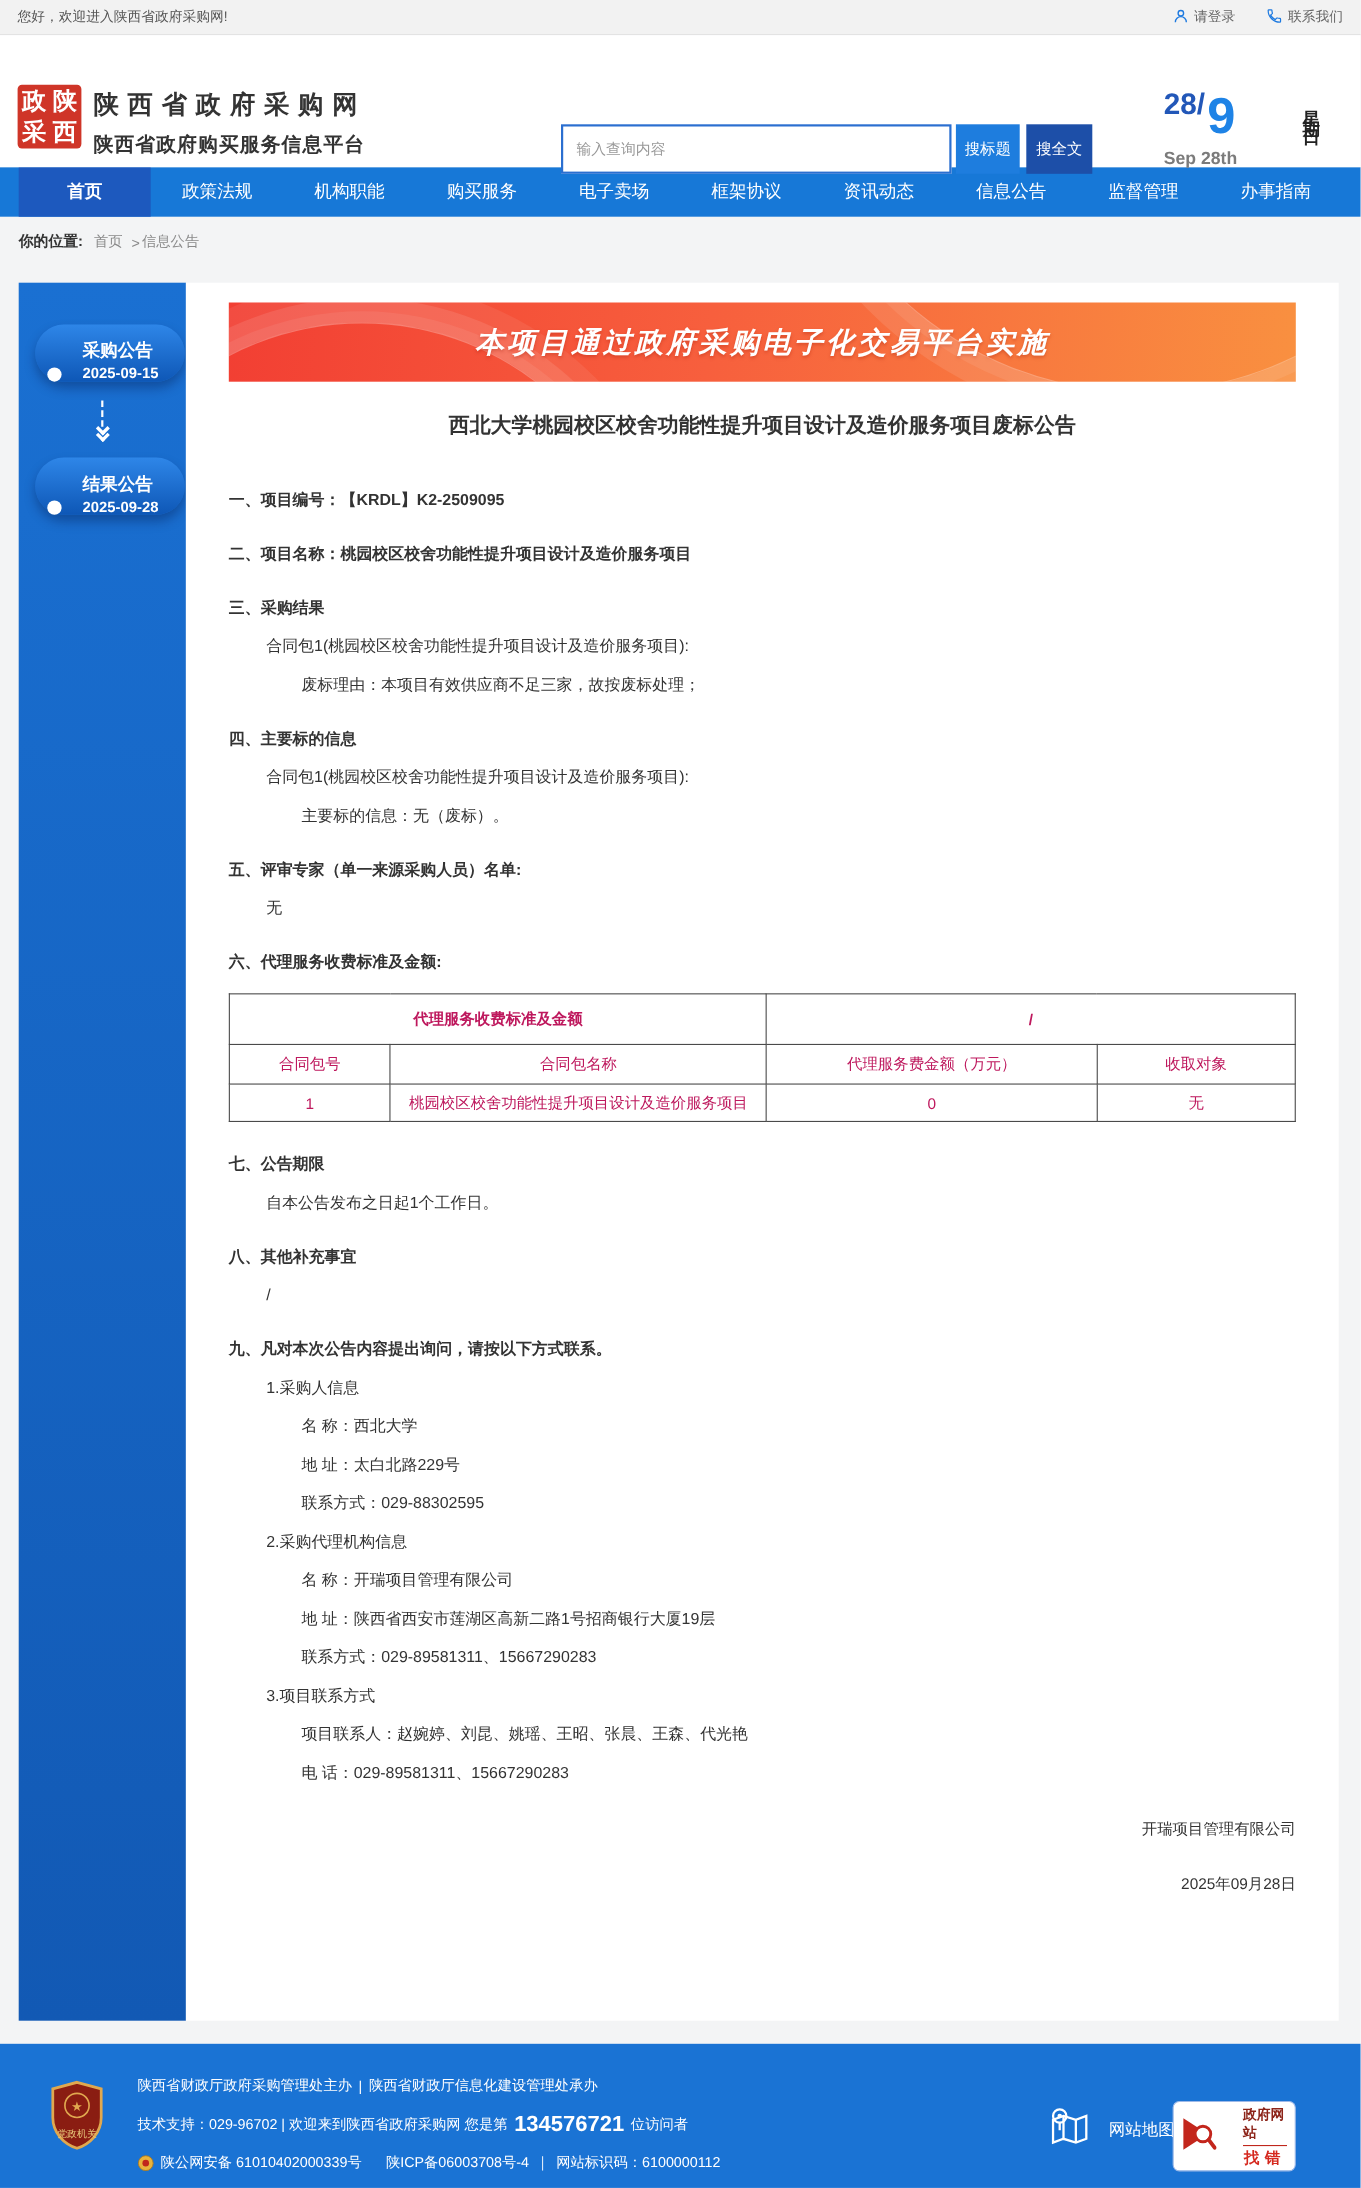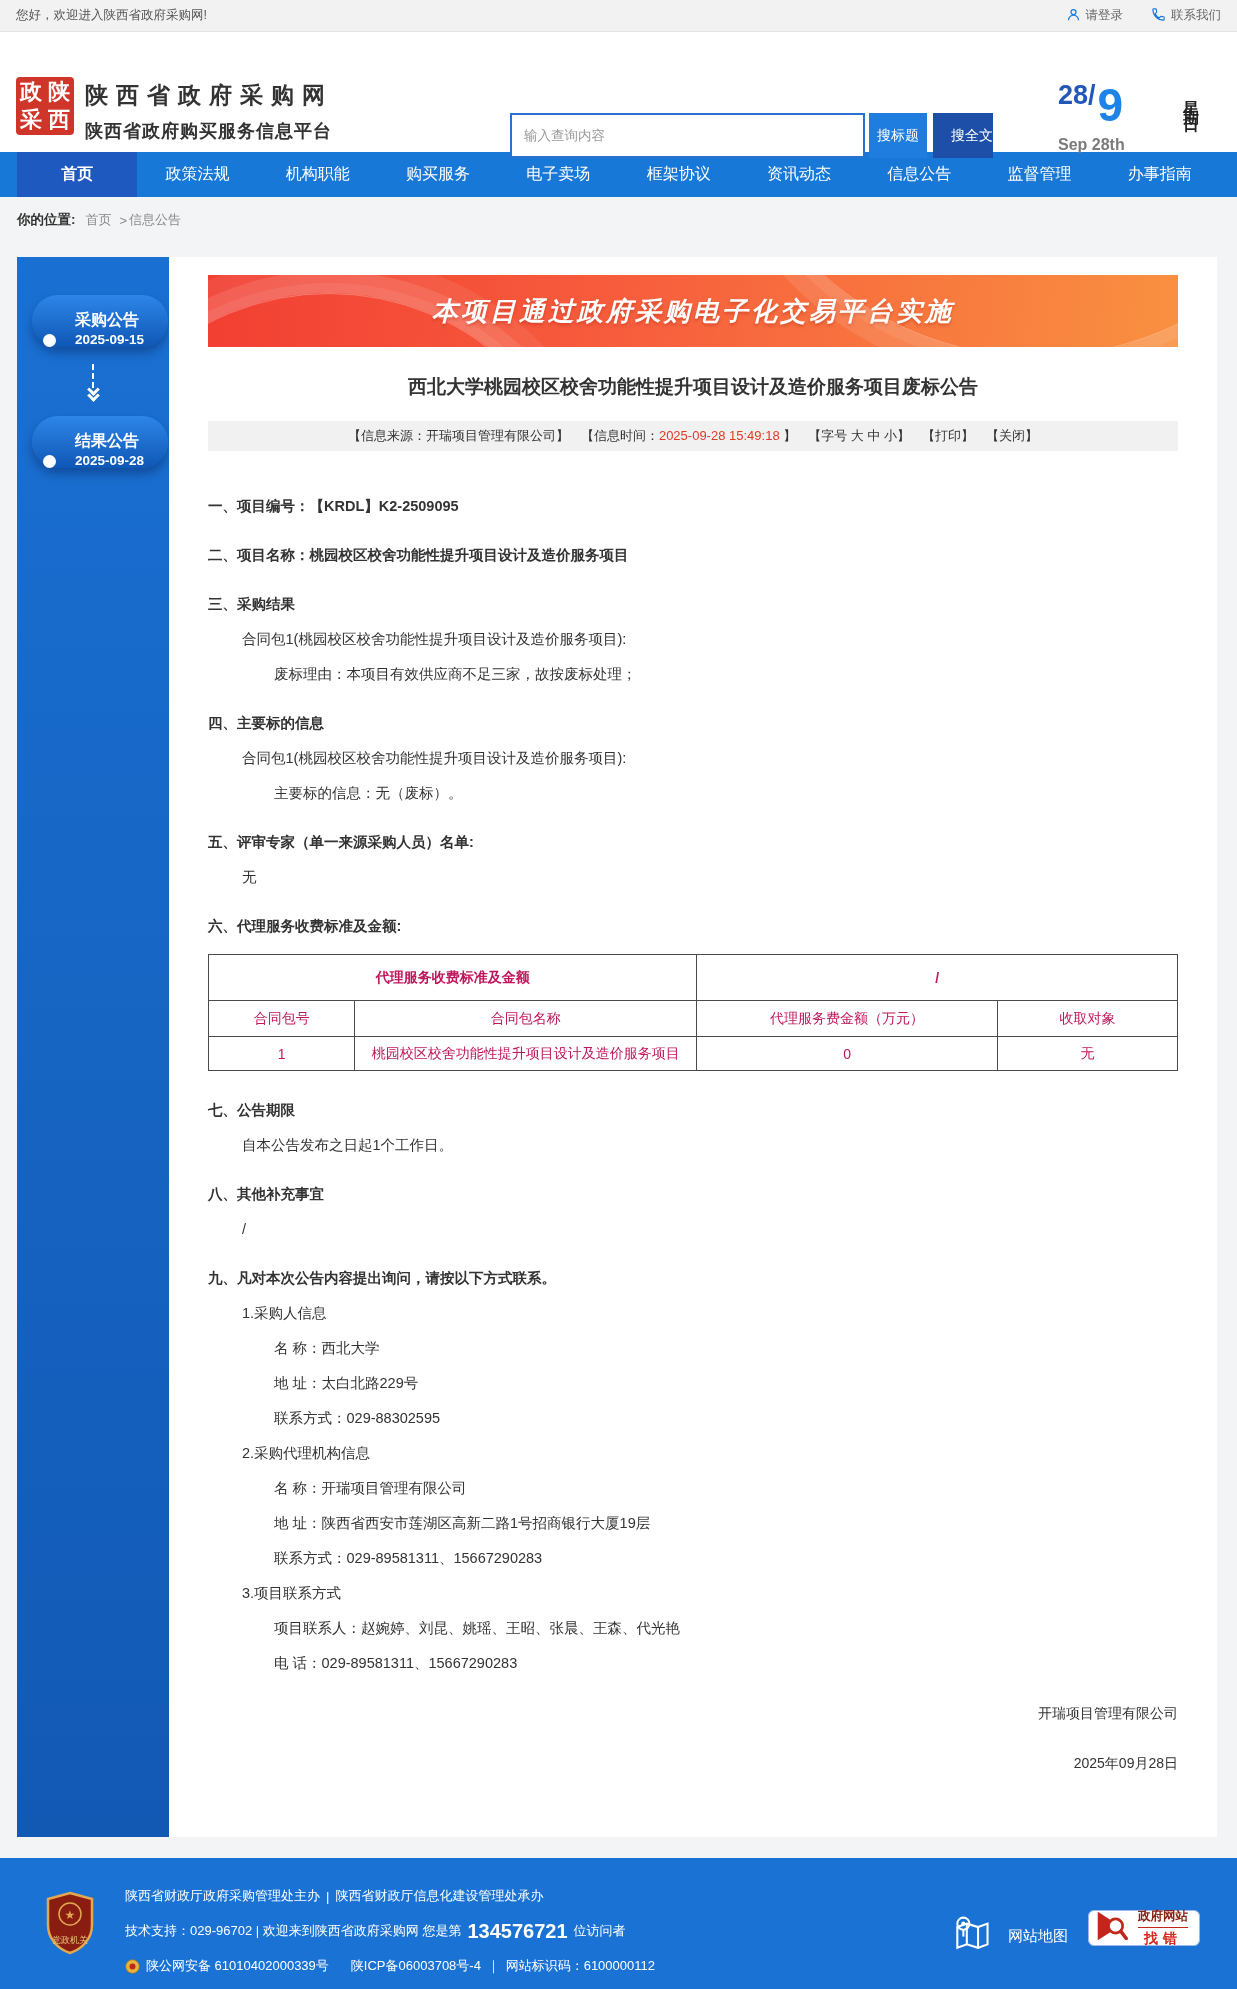--- a/index.html
+++ b/index.html
@@ -22,21 +22,21 @@
   .logo span { display:block; }
   .site-names { position:absolute; left:85px; top:48px; }
   .site-title { font-size:23px; font-weight:bold; letter-spacing:8px; color:#333; }
   .site-subtitle { font-size:18px; font-weight:bold; color:#333; margin-top:8px; letter-spacing:1px; }
   .search { position:absolute; left:510px; top:81px; display:flex; height:45px; }
   .search input { width:355px; height:45px; border:2px solid #2b6fd0; padding:0 12px; font-size:13.5px;
     color:#333; outline:none; background:#fff; }
   .search input::placeholder { color:#999; }
   .search .btn { height:45px; color:#fff; font-size:14px; border:none; cursor:pointer; }
   .btn-title { width:58px; background:#1e7dde; margin-left:4px; }
-  .btn-full { width:60px; background:#1d4fa8; margin-left:6px;text-align:right; }
+  .btn-full { width:60px; background:#1d4fa8; margin-left:6px; }
   .datebox { position:absolute; left:1058px; top:50px; width:100px; }
   .date-nums { display:flex; line-height:1; }
   .d-day { font-size:27px; font-weight:bold; color:#2257b8; }
   .d-sep { font-size:27px; font-weight:bold; color:#2257b8; }
   .d-month { font-size:46px; font-weight:bold; color:#1e83e6; margin-left:2px; }
   .d-en { font-size:16px; font-weight:bold; color:#7b7b7b; margin-top:8px; }
   .weekday { position:absolute; left:1180px; top:55px; writing-mode:vertical-lr; text-orientation:upright;
     font-size:16px; font-weight:bold; color:#222; letter-spacing:9px; }
   
   .navbar { height:45px; background:#1778d7; display:flex; padding:0 17px; }
@@ -101,22 +101,22 @@
   .f-lines { position:absolute; left:125px; top:27px; font-size:13px; }
   .f-line { display:flex; align-items:center; height:22px; margin-top:0; white-space:nowrap; }
   .f-line + .f-line { margin-top:13px; }
   .f-sep { margin:0 6px; }
   .visitor-num { font-size:20px; font-weight:bold; margin:0 6px; }
   .f-link { cursor:pointer; color:#fff; }
   .gongan-icon { margin-right:6px; display:inline-flex; }
   .sp { display:inline-block; width:22px; }
   .sitemap { position:absolute; left:952px; top:57px; display:flex; align-items:center; gap:16px; cursor:pointer; }
   .sitemap-label { font-size:15px; color:#fff; }
-  .error-badge { position:absolute; left:1088px; top:52px; width:112px; height:36px; background:#fff;
-    border:1px solid #9db9e8; border-radius:6px; display:flex; align-items:center; padding:4px 7px; gap:10px; cursor:pointer; }
+  .error-badge { position:absolute; left:1066px; top:52px; width:112px; height:64px; background:#fff;
+    border:1px solid #9db9e8; border-radius:6px; display:flex; align-items:center; padding:4px 7px; gap:24px; cursor:pointer; }
   .eb-col { display:flex; flex-direction:column; align-items:center; }
   .eb-line1 { font-size:12.5px; font-weight:bold; color:#8c2318; border-bottom:1px solid #c0271c; padding-bottom:2px; }
   .eb-line2 { font-size:14px; font-weight:bold; color:#d5281e; letter-spacing:5px; margin-top:2px; }
 </style>
 </head>
 <body>
 
 <div class="topbar">
   <span>您好，欢迎进入陕西省政府采购网!</span>
   <div class="topbar-right">
@@ -204,27 +204,20 @@
         <div class="pill-date">2025-09-28</div>
       </span>
     </div>
   </div>
 
   <div class="card">
     <div class="banner">
       <span class="banner-text">本项目通过政府采购电子化交易平台实施</span>
     </div>
     <div class="article-title">西北大学桃园校区校舍功能性提升项目设计及造价服务项目废标公告</div>
-    <div class="meta-bar">
-      <span>【信息来源：开瑞项目管理有限公司】</span>
-      <span><span>【信息时间：</span><span class="meta-time-val">2025-09-28 15:49:18</span> <span>】</span></span>
-      <span class="meta-link">【字号 大 中 小】</span>
-      <span class="meta-link">【打印】</span>
-      <span class="meta-link">【关闭】</span>
-    </div>
 
     <div class="sections">
       <div class="section">
         <div class="sec-heading">一、项目编号：【KRDL】K2-2509095</div>
       </div>
       <div class="section">
         <div class="sec-heading">二、项目名称：桃园校区校舍功能性提升项目设计及造价服务项目</div>
       </div>
       <div class="section">
         <div class="sec-heading">三、采购结果</div>

